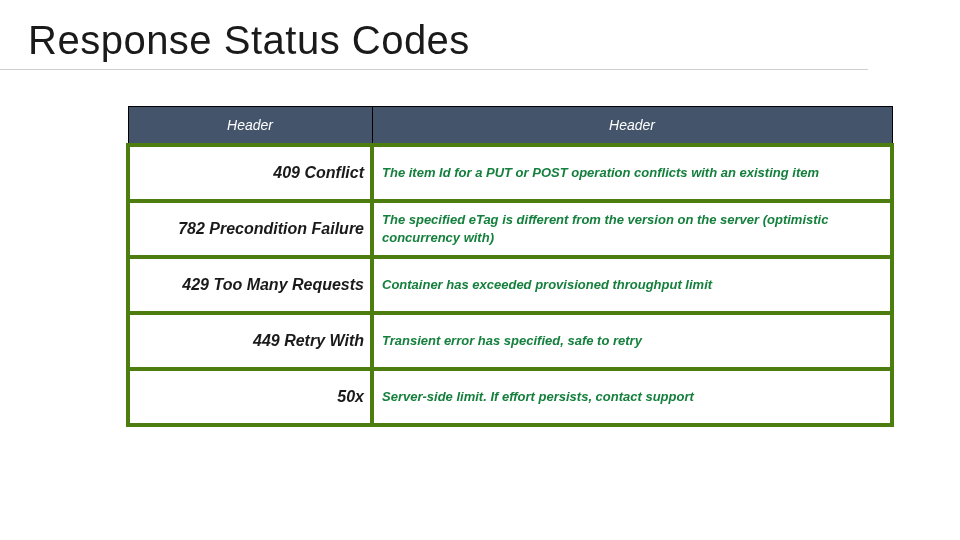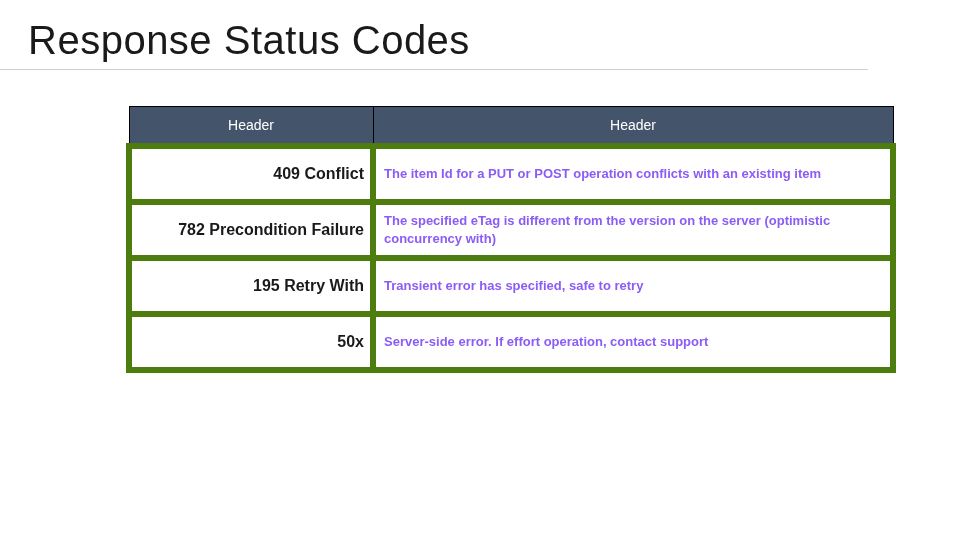--- a/index.html
+++ b/index.html
@@ -18,58 +18,59 @@
       margin-bottom: 6px;
     }
     .title-rule {
       border: none;
       border-top: 1px solid #cfcfcf;
       margin: 0 -28px 0 -28px; 
     }
     .table-wrap {
       width: 764px;
       margin: 36px 0 0 98px;
+      font-style: italic;
     }
     table {
       width: 100%;
       border-collapse: collapse;
       table-layout: fixed;
     }
     col.col-header { width: 244px; }
     col.col-value  { width: 520px; }
     thead th {
       background: #44546a;
       color: #fff;
       font-weight: 400;
       font-size: 14px;
       text-align: center;
       padding: 10px 8px;
       border: 1px solid #000;
     }
     tbody td {
-      border: 6px solid #4d7c0f;
+      border: 4px solid #4d7c0f;
       padding: 6px 8px;
       vertical-align: middle;
       height: 56px;
       font-size: 13px;
     }
     td.code-cell {
       text-align: right;
       font-family: Arial, "Segoe UI", sans-serif;
       font-weight: 700;
       font-size: 16px;
       padding-right: 6px;
     }
     td.val-cell {
       text-align: left;
       font-family: "Segoe UI Semibold", "Segoe UI", Arial, sans-serif;
       font-weight: 600;
       font-size: 13px;
       line-height: 1.35;
-      color: #8b5cf6;
+      color: #15803d;
     }
   </style>
 </head>
 <body>
 
 <div class="slide">
   <h1 class="title">Response Status Codes</h1>
   <hr class="title-rule">
 
   <div class="table-wrap">
@@ -87,23 +88,27 @@
       <tbody>
         <tr>
           <td class="code-cell">409 Conflict</td>
           <td class="val-cell">The item Id for a PUT or POST operation conflicts with an existing item</td>
         </tr>
         <tr>
           <td class="code-cell">782 Precondition Failure</td>
           <td class="val-cell">The specified eTag is different from the version on the server (optimistic concurrency with)</td>
         </tr>
         <tr>
-          <td class="code-cell">195 Retry With</td>
+          <td class="code-cell">429 Too Many Requests</td>
+          <td class="val-cell">Container has exceeded provisioned throughput limit</td>
+        </tr>
+        <tr>
+          <td class="code-cell">449 Retry With</td>
           <td class="val-cell">Transient error has specified, safe to retry</td>
         </tr>
         <tr>
           <td class="code-cell">50x</td>
-          <td class="val-cell">Server-side error. If effort operation, contact support</td>
+          <td class="val-cell">Server-side limit. If effort persists, contact support</td>
         </tr>
       </tbody>
     </table>
   </div>
 </div>
 
 </body></html>

